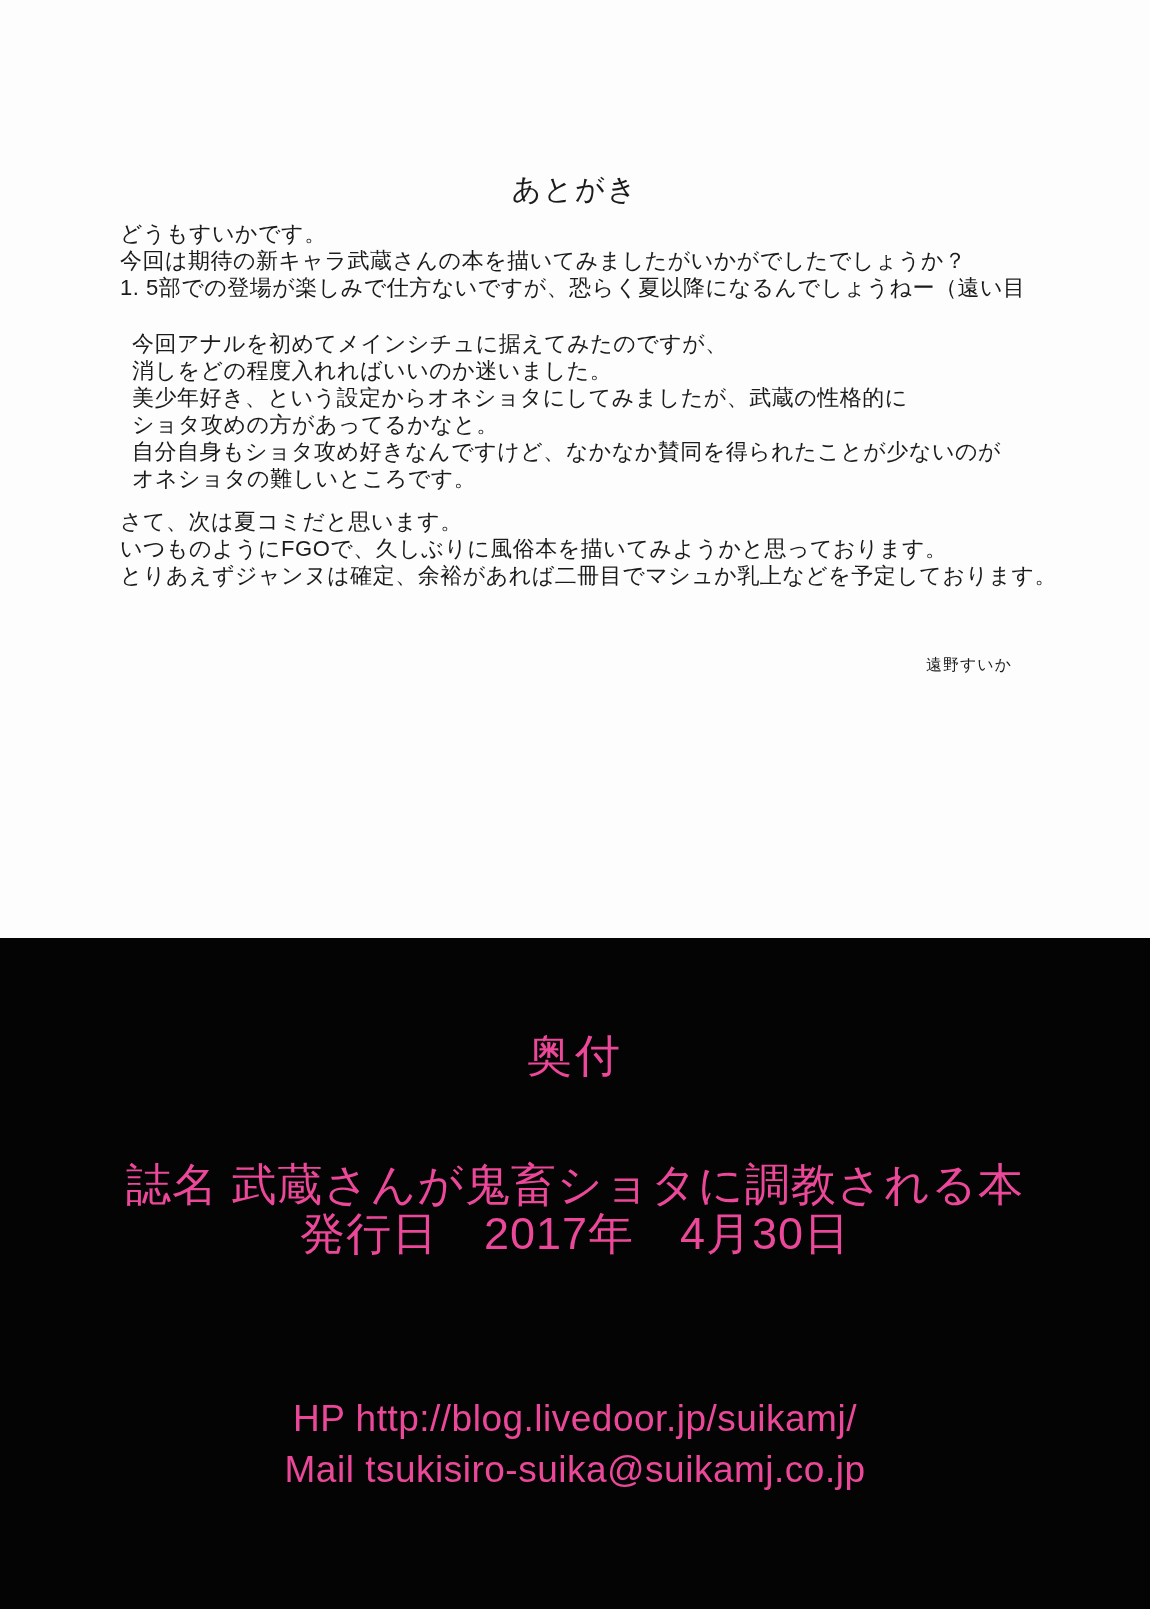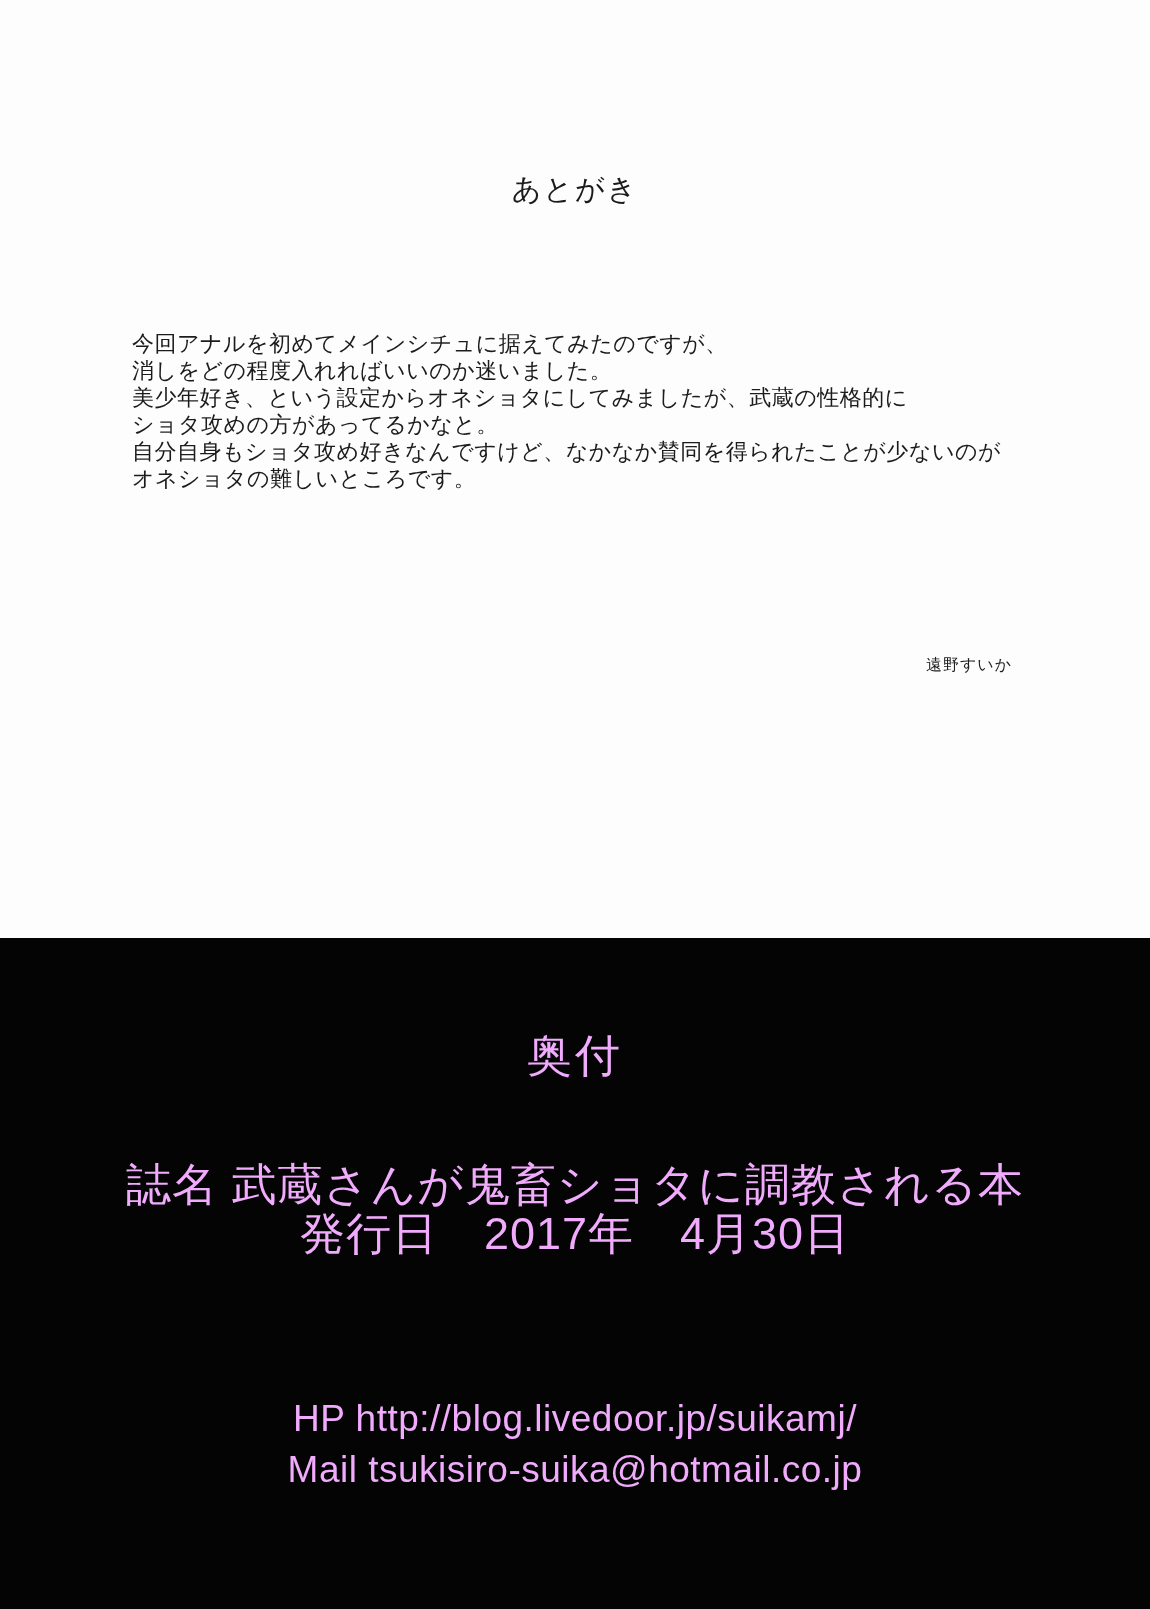--- a/index.html
+++ b/index.html
@@ -60,21 +60,21 @@
     letter-spacing: 1px;
   }
   
   .colophon-section {
     position: absolute;
     top: 938px;
     left: 0;
     width: 1150px;
     height: 671px;
     background: #040404;
-    color: #f0abfc;
+    color: #ec4899;
   }
   .cp-title {
     position: absolute;
     top: 88px;
     left: 0;
     width: 100%;
     margin: 0;
     text-align: center;
     font-size: 45px;
     font-weight: normal;
@@ -102,40 +102,46 @@
   }
 </style>
 </head>
 <body>
 
 <div class="page">
 
   <section class="afterword-section">
     <h1 class="aw-title">あとがき</h1>
 
+    <p class="para para-1">どうもすいかです。
+今回は期待の新キャラ武蔵さんの本を描いてみましたがいかがでしたでしょうか？
+1. 5部での登場が楽しみで仕方ないですが、恐らく夏以降になるんでしょうねー（遠い目</p>
 
     <p class="para para-2">今回アナルを初めてメインシチュに据えてみたのですが、
 消しをどの程度入れればいいのか迷いました。
 美少年好き、という設定からオネショタにしてみましたが、武蔵の性格的に
 ショタ攻めの方があってるかなと。
 自分自身もショタ攻め好きなんですけど、なかなか賛同を得られたことが少ないのが
 オネショタの難しいところです。</p>
 
+    <p class="para para-3">さて、次は夏コミだと思います。
+いつものようにFGOで、久しぶりに風俗本を描いてみようかと思っております。
+とりあえずジャンヌは確定、余裕があれば二冊目でマシュか乳上などを予定しております。</p>
 
 
     <p class="signature">遠野すいか</p>
   </section>
 
   <section class="colophon-section">
     <h2 class="cp-title">奥付</h2>
 
     <div class="cp-lines">
       <div>誌名 武蔵さんが鬼畜ショタに調教される本</div>
       <div>発行日　2017年　4月30日</div>
     </div>
 
     <div class="cp-contact">
       <div>HP http://blog.livedoor.jp/suikamj/</div>
-      <div>Mail tsukisiro-suika@hotmail.co.jp</div>
+      <div>Mail tsukisiro-suika@suikamj.co.jp</div>
     </div>
   </section>
 
 </div>
 
 </body></html>

